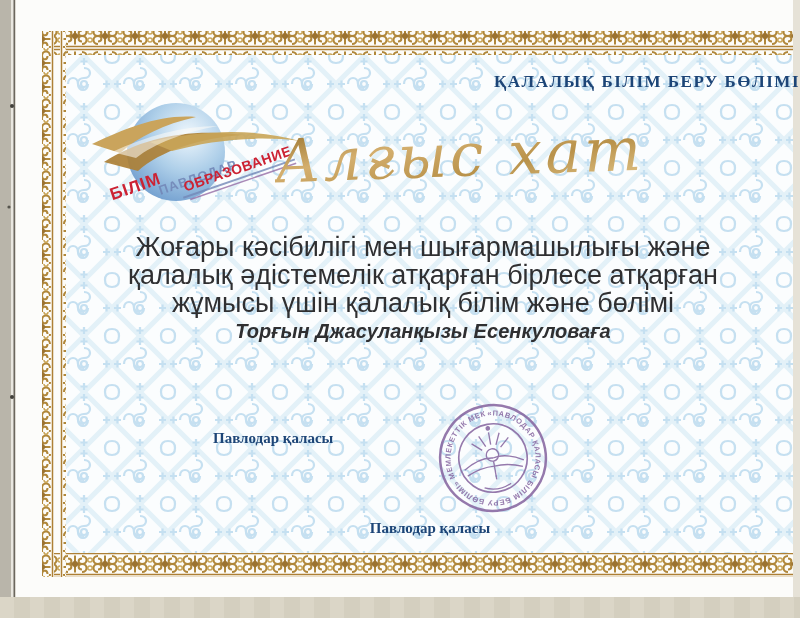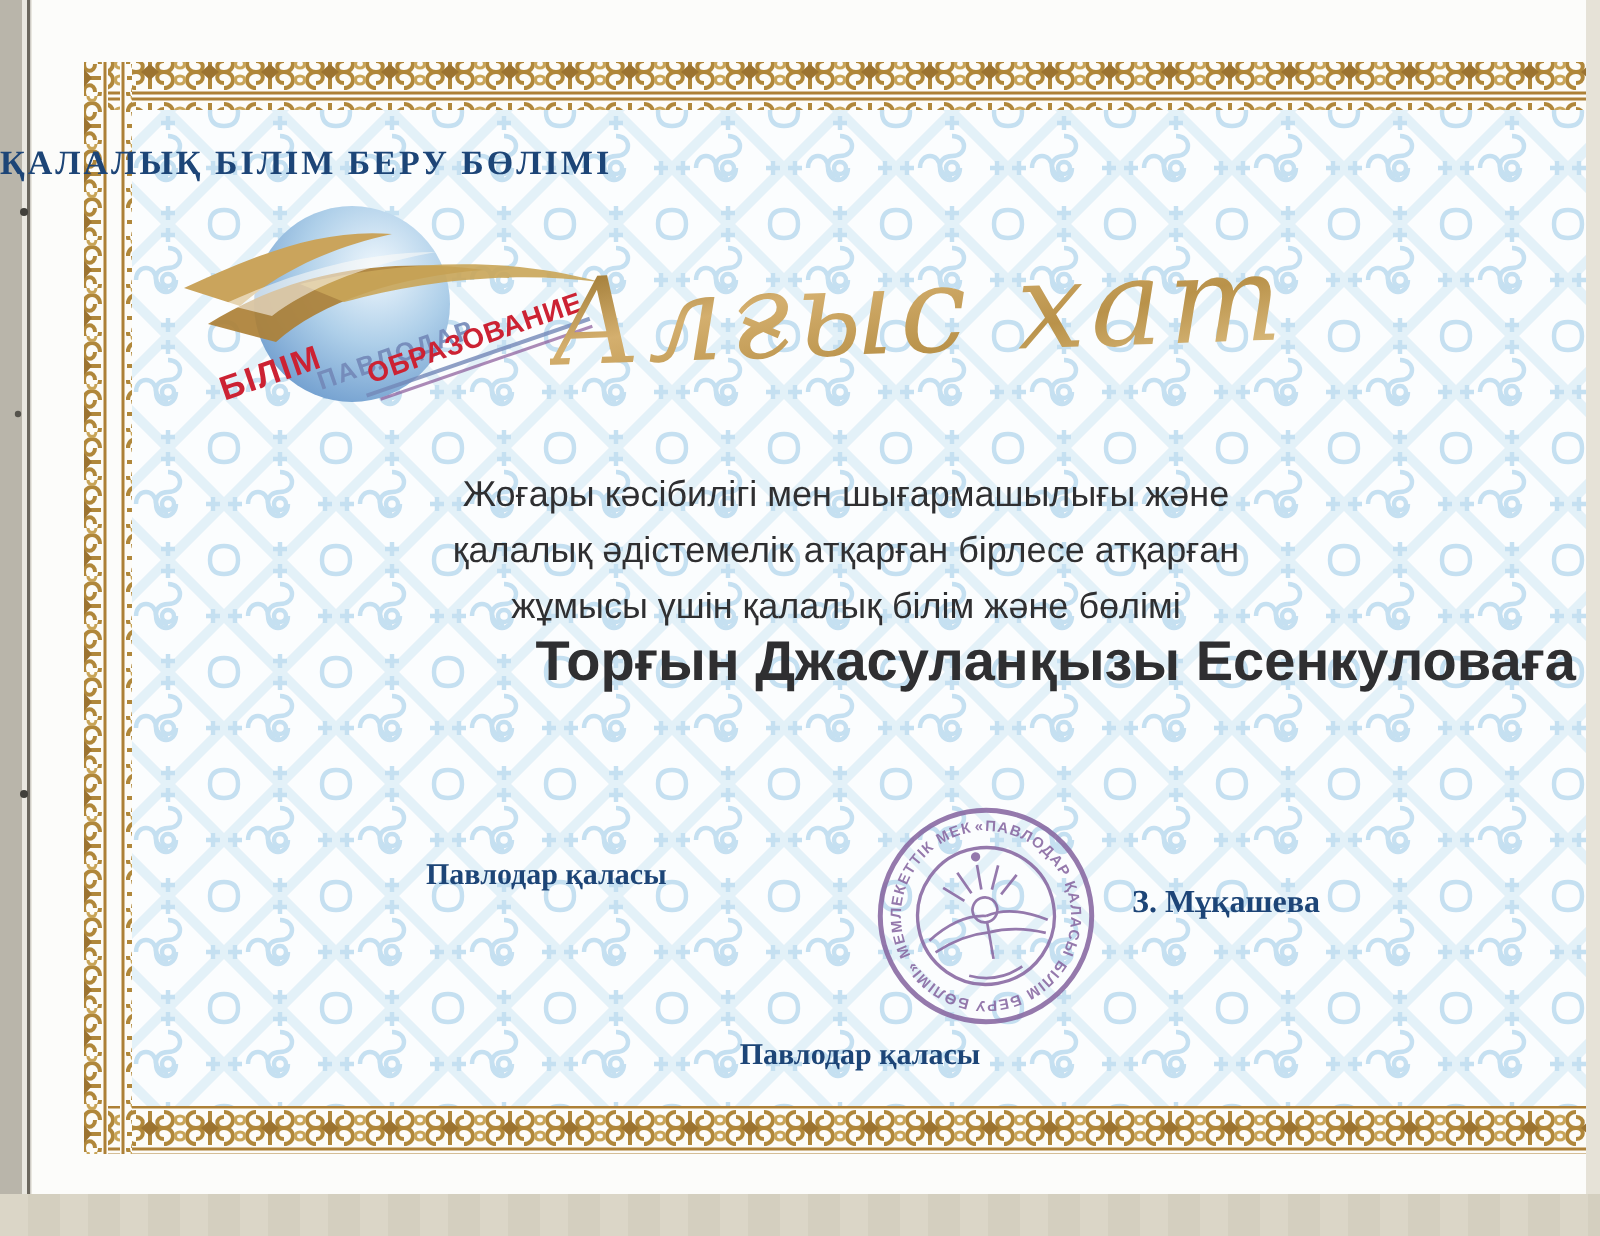--- a/index.html
+++ b/index.html
@@ -1,23 +1,23 @@
 <!DOCTYPE html>
 <html><head>
 <meta charset="utf-8">
 <style>
   html,body{margin:0;padding:0;}
   .scan{position:relative;width:800px;height:618px;overflow:hidden;background:#f6f5f1;font-family:"Liberation Sans",sans-serif;}
   .abs{position:absolute;}
   .serifblue{font-family:"Liberation Serif","DejaVu Serif",serif;font-weight:bold;color:#1d4577;}
-  .dept-header{left:0;top:72px;width:800px;text-align:left;font-size:17px;letter-spacing:1.5px;}
+  .dept-header{left:0;top:72px;width:800px;text-align:right;font-size:17px;letter-spacing:1.5px;}
   .body-block{left:58px;top:233px;width:730px;text-align:center;color:#2f2f31;}
-  .body-line{font-size:18px;line-height:28px;white-space:nowrap;}
+  .body-line{font-size:27px;line-height:28px;white-space:nowrap;}
   .it{font-style:italic;}
-  .recipient{font-weight:bold;font-size:28px;text-align:right;}
+  .recipient{font-weight:bold;font-style:italic;font-size:20px;}
   .sig-left{left:213px;top:429px;width:280px;font-size:15px;line-height:19px;}
   .sig-name{left:566px;top:443px;width:160px;font-size:16px;}
   .footer-city{left:58px;top:520px;width:744px;text-align:center;font-size:15px;}
   .bg-svg,.logo-svg,.title-svg,.stamp-svg{position:absolute;}
   .bottom-strip{left:0;top:597px;width:800px;height:21px;
     background:repeating-linear-gradient(90deg,#dbd6c7 0 14px,#d4cfbf 14px 30px);}
 </style>
 </head>
 <body>
 
@@ -145,18 +145,17 @@
         <path d="M55 42 v-12 M50 43 l-5 -11 M60 43 l5 -11 M46 46 l-9 -8 M64 46 l9 -8"></path>
         <path d="M26 62 q16 -10 29 -7 M84 62 q-16 -10 -29 -7"></path>
         <path d="M28 68 q14 -6 27 -5 M82 68 q-14 -6 -27 -5"></path>
         <path d="M55 58 v18"></path>
         <path d="M42 82 q13 6 26 0"></path>
         <circle cx="55" cy="26" r="1.6" fill="#8767a1"></circle>
       </g>
     </g>
   </svg>
 
-  <div class="abs sig-name serifblue">З. Мұқашева</div>
 
   <div class="abs footer-city serifblue">Павлодар қаласы</div>
 
   <div class="abs bottom-strip"></div>
 </div>
 
 </body></html>

